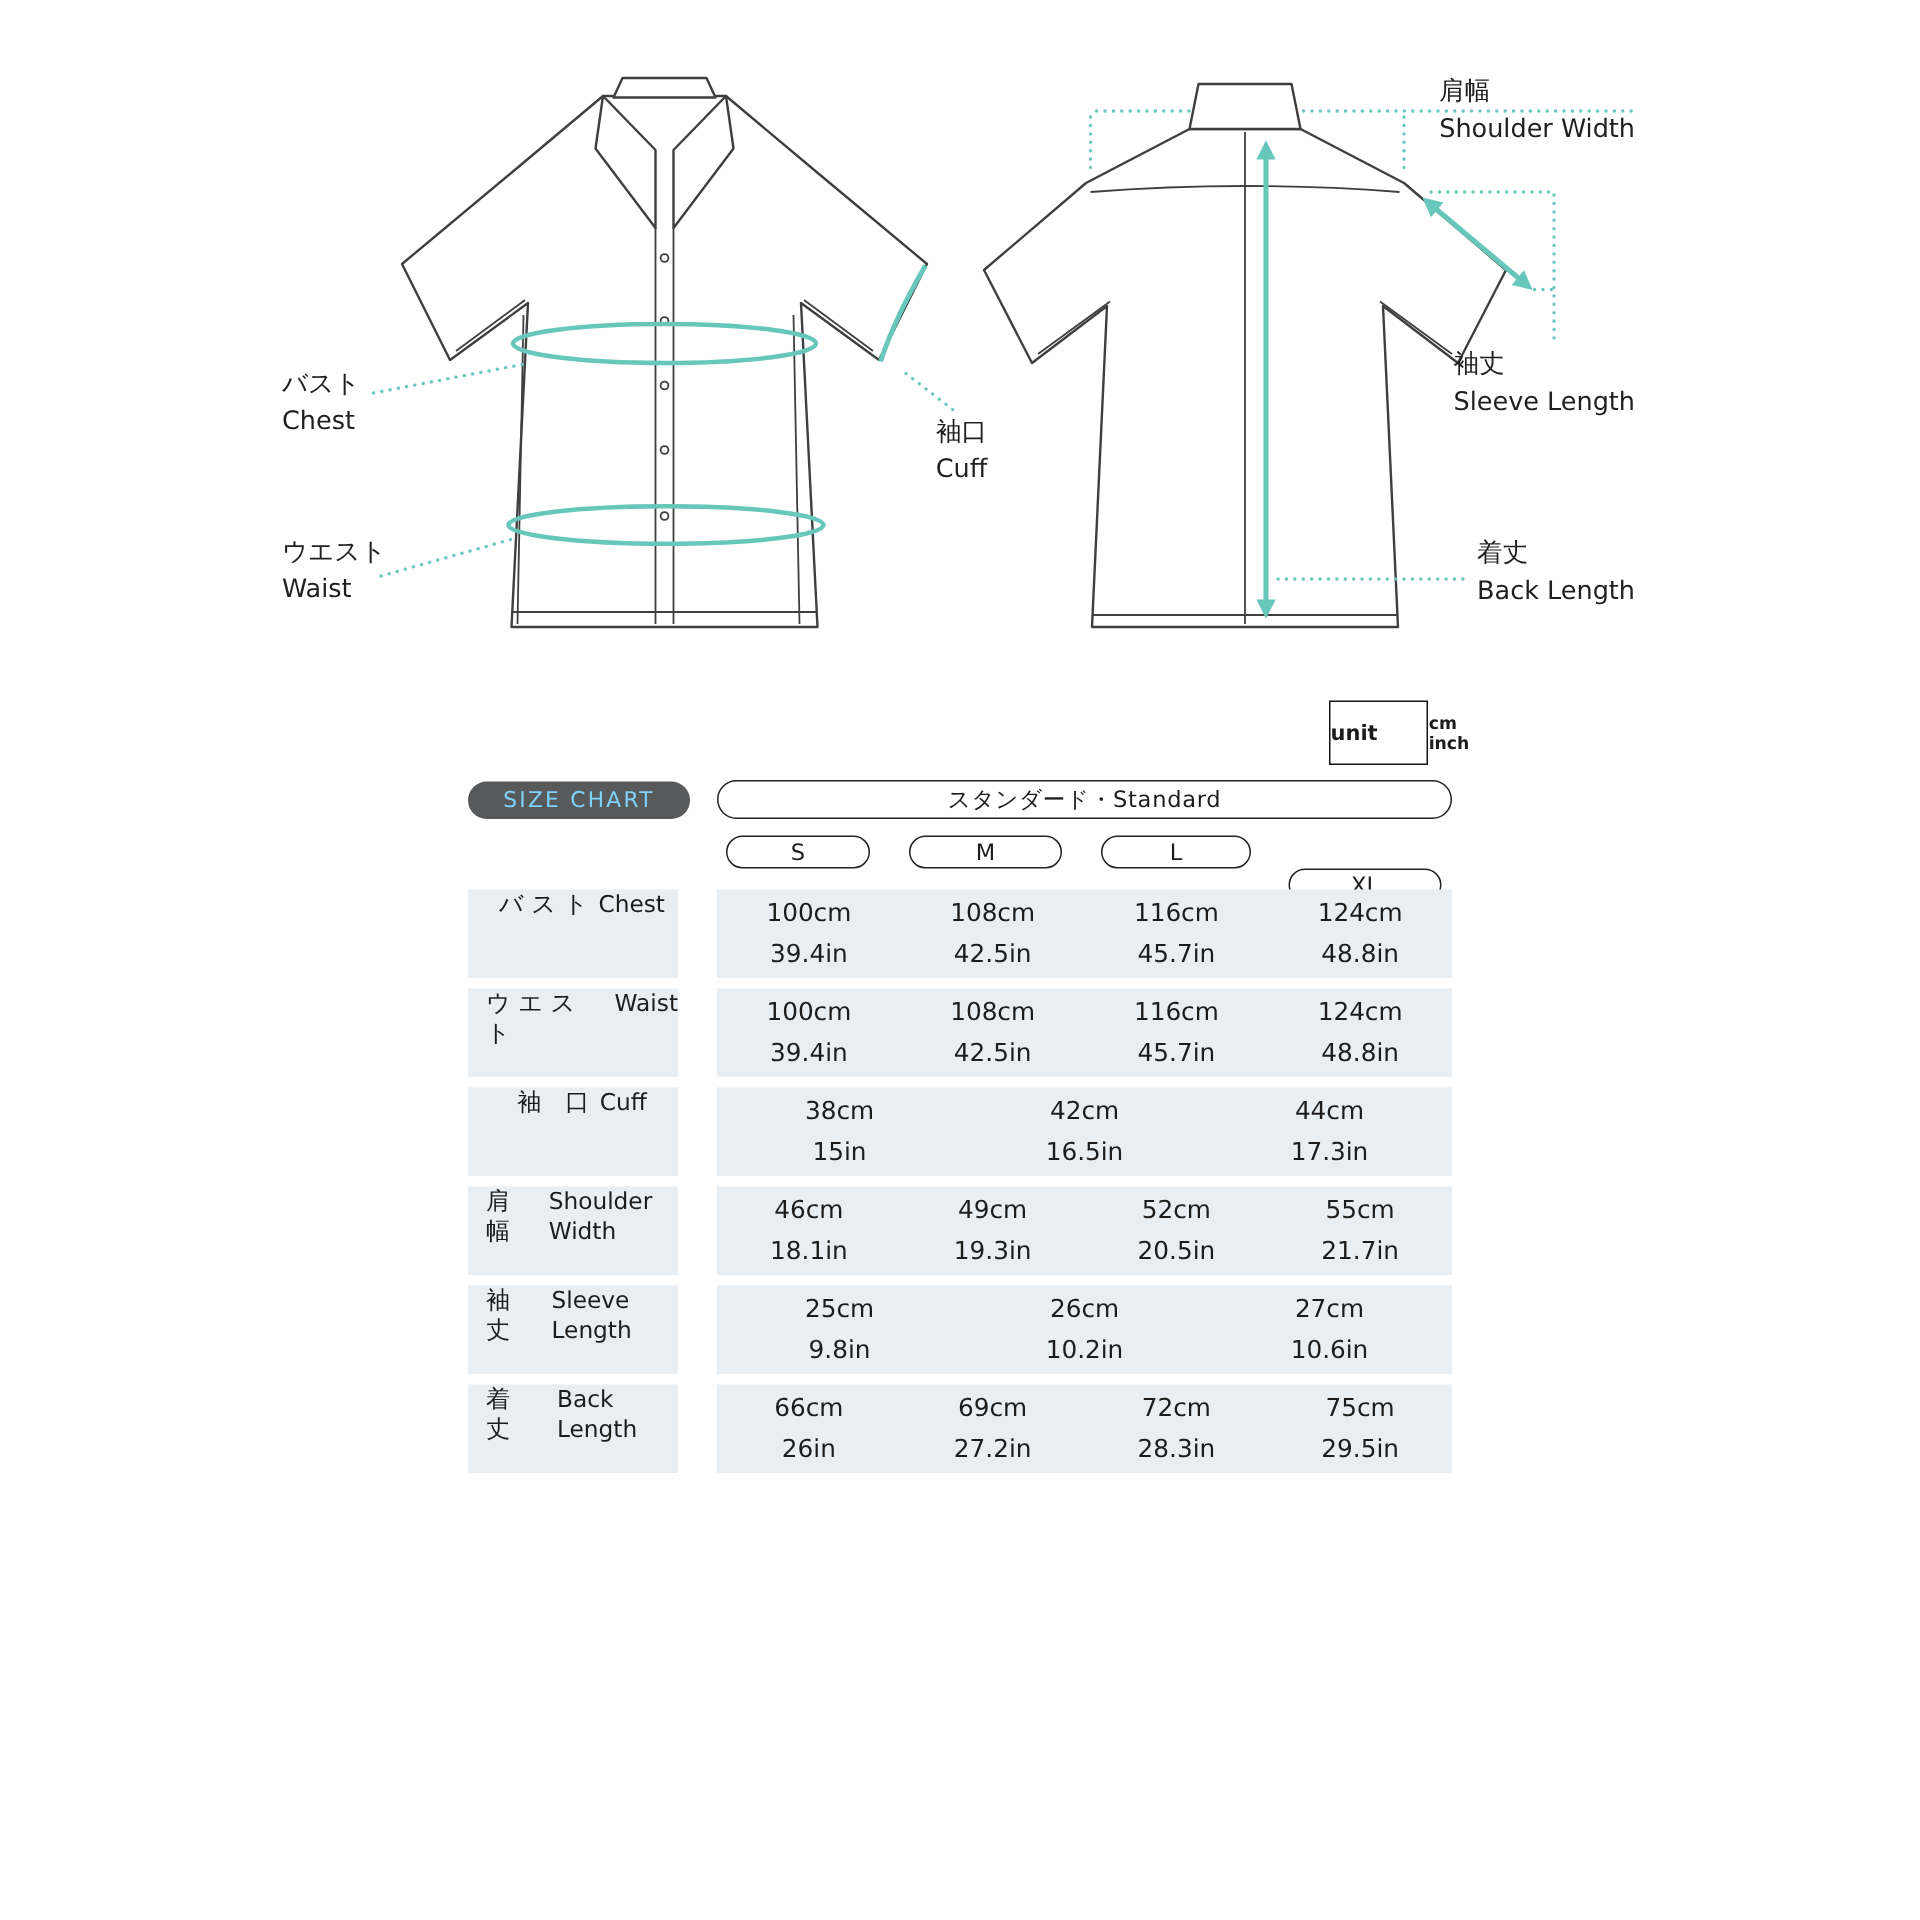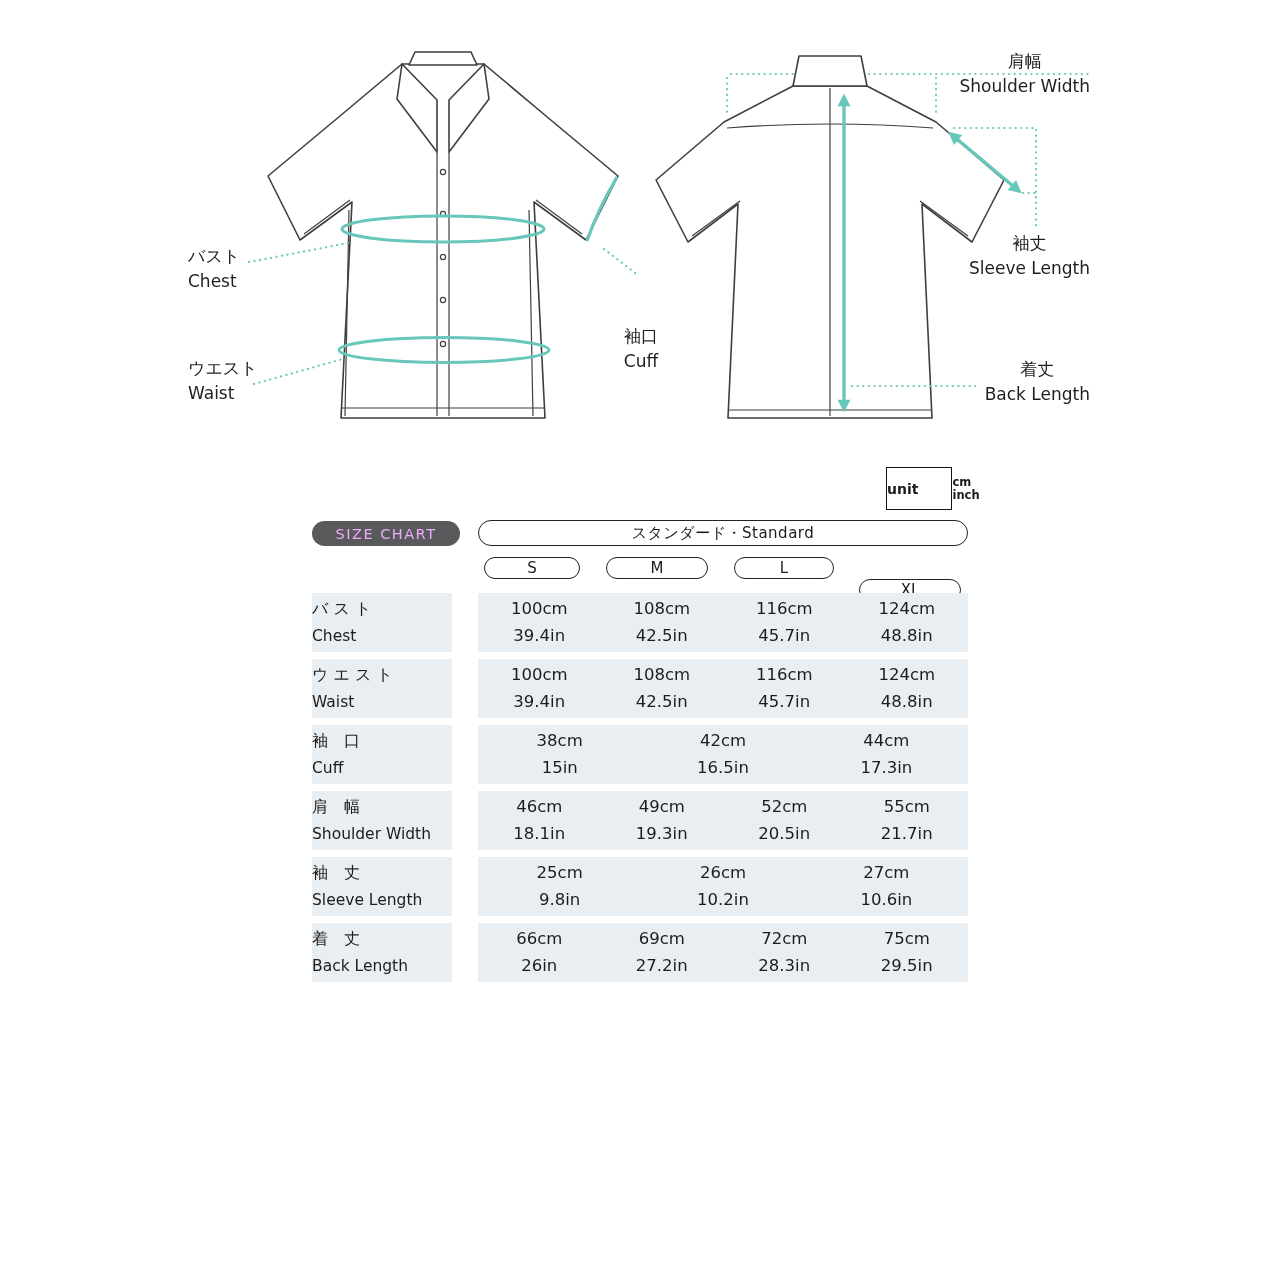--- a/index.html
+++ b/index.html
@@ -4,48 +4,48 @@
 <style>
   html,body{margin:0;padding:0;background:#ffffff;}
   .canvas{position:relative;width:1280px;height:1280px;background:#ffffff;overflow:hidden;
           font-family:"DejaVu Sans","Liberation Sans",sans-serif;color:#1c1c1c;}
   svg{display:block;}
   .diagram-svg{position:absolute;left:0;top:0;}
 
   
   .m-label{position:absolute;display:flex;flex-direction:column;gap:3px;
            font-size:17px;line-height:22px;color:#1f1f1f;}
-  .m-label.right{text-align:right;align-items:center;}
-  .m-label.center{text-align:center;align-items:center;margin-top:48px;}
+  .m-label.right{text-align:right;align-items:flex-start;}
+  .m-label.center{text-align:center;align-items:center;}
 
   
   .unit-box{position:absolute;left:886px;top:467px;width:66px;height:43px;
             border:1.6px solid #141414;box-sizing:border-box;display:flex;
             align-items:center;gap:17px;}
   .unit-word{font-size:14px;font-weight:700;}
   .unit-units{display:flex;flex-direction:column;line-height:13px;font-size:11.5px;font-weight:700;}
 
   
   .title-pill{position:absolute;left:312px;top:521px;width:148px;height:25px;
-              background:#58595b;border-radius:13px;color:#f0abfc;display:flex;
+              background:#58595b;border-radius:13px;color:#7dd3fc;display:flex;
               align-items:center;justify-content:center;font-size:14.5px;letter-spacing:1.5px;}
   .variant-pill{position:absolute;left:478px;top:520px;width:490px;height:26px;
                 border:1.4px solid #222;border-radius:14px;box-sizing:border-box;
                 display:flex;align-items:center;justify-content:center;font-size:15px;letter-spacing:.5px;}
   .size-pill{position:absolute;top:557px;height:22px;border:1.4px solid #222;border-radius:12px;
              box-sizing:border-box;display:flex;align-items:center;justify-content:center;font-size:15px;}
   .pill-s{left:484px;width:96px;}
   .pill-m{left:606px;width:102px;}
   .pill-l{left:734px;width:100px;}
   .pill-xl{left:859px;width:102px;margin-top:22px;}
 
   
   .row{position:absolute;left:312px;width:656px;height:59px;}
   .row-label{position:absolute;left:0;top:0;width:140px;height:100%;background:#e8eef2;
-             box-sizing:border-box;display:flex;flex-direction:column;
+             box-sizing:border-box;padding-left:12px;display:flex;flex-direction:row;
              justify-content:center;gap:7px;}
   .row-label .jp{font-size:16px;line-height:20px;}
   .row-label .en{font-size:15.5px;line-height:20px;}
   .row-data{position:absolute;left:166px;top:0;width:490px;height:100%;background:#e8eef2;display:flex;}
   .cell{flex:1;display:flex;flex-direction:column;align-items:center;justify-content:center;
         gap:7px;font-size:16.5px;line-height:20px;}
 </style>
 </head>
 <body>
 

